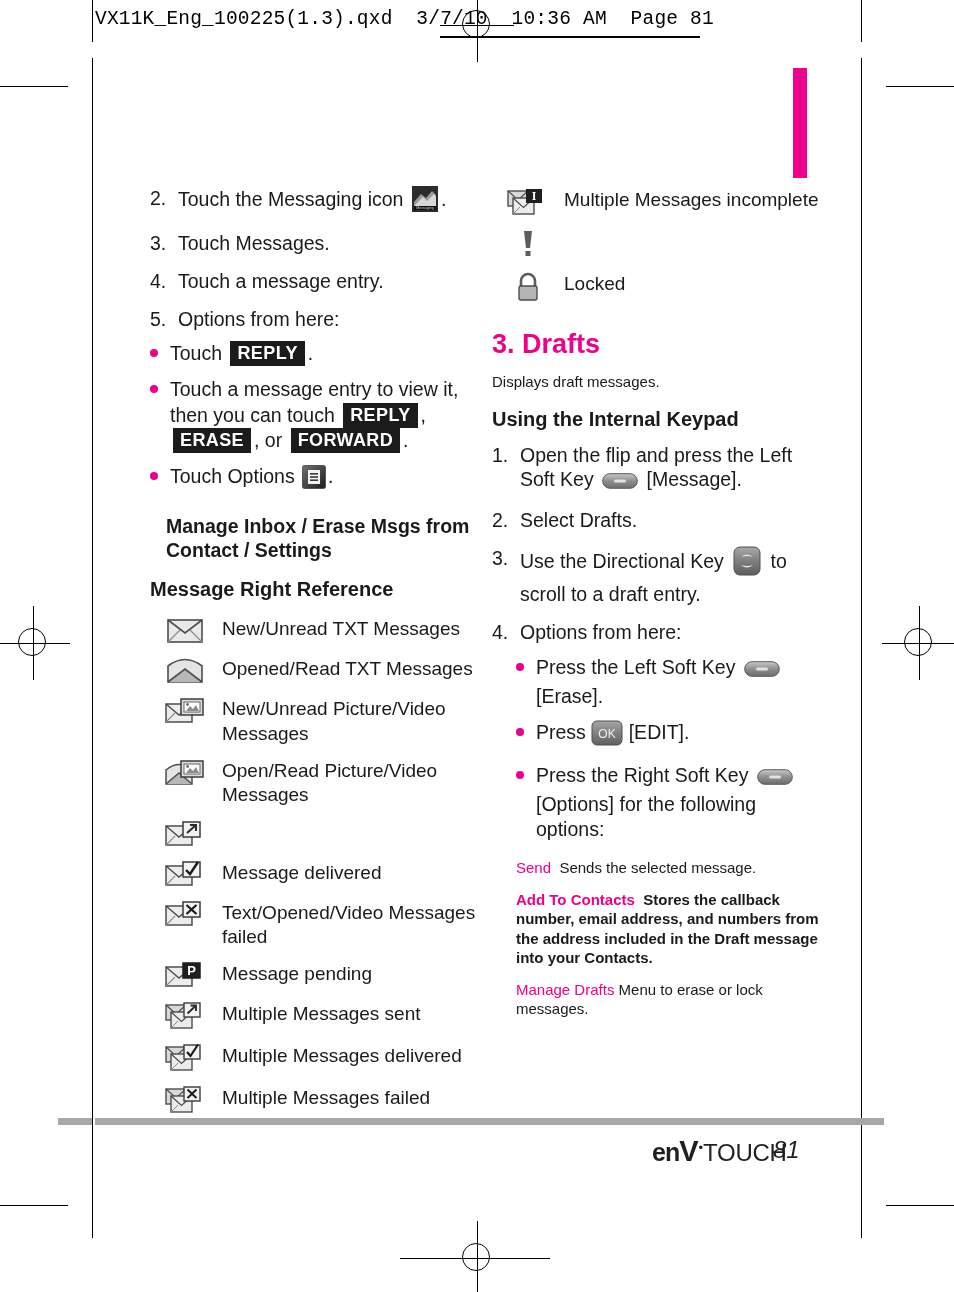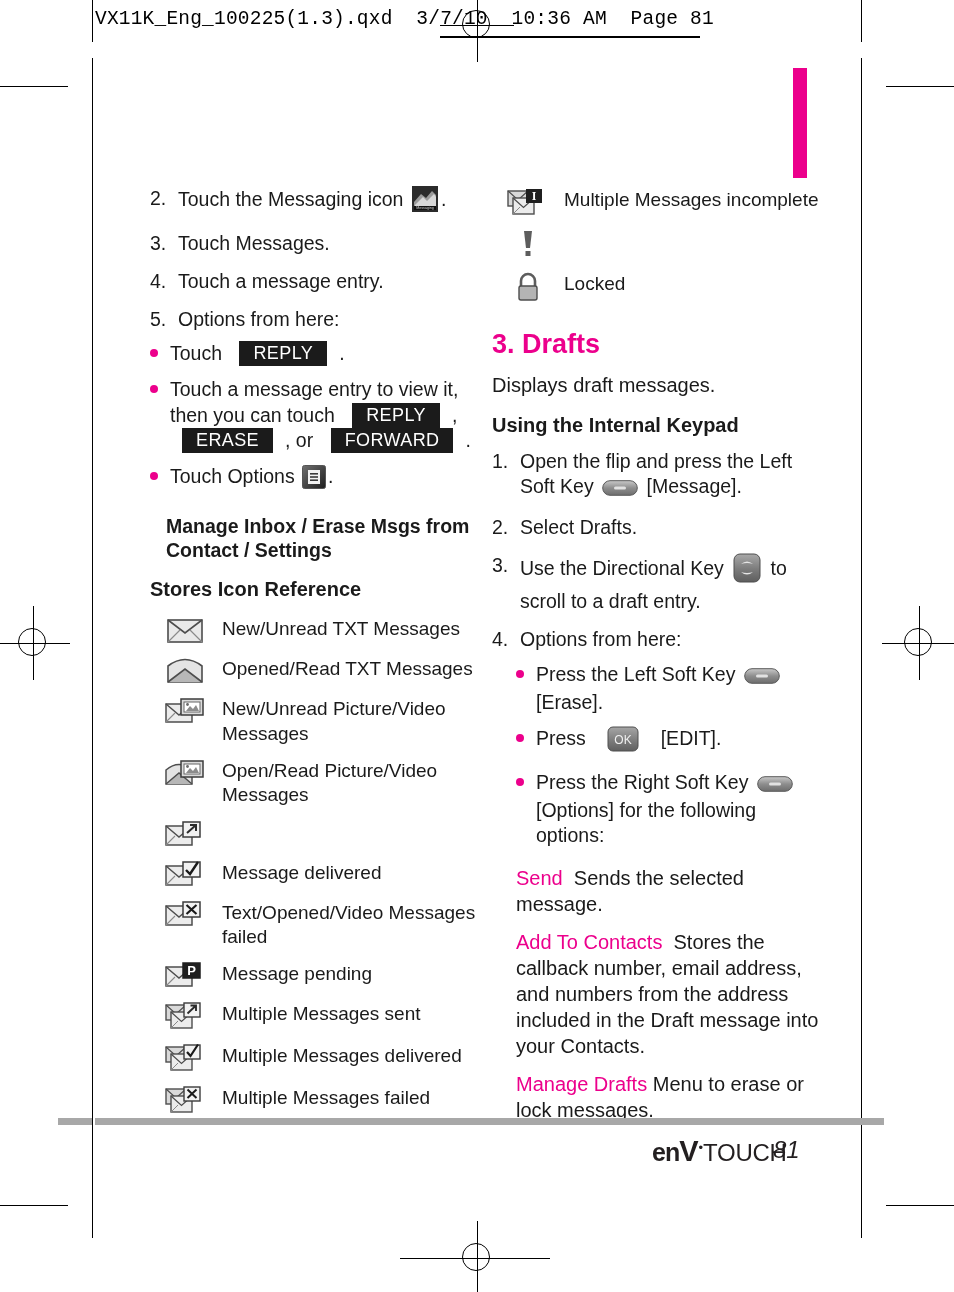--- a/index.html
+++ b/index.html
@@ -42,30 +42,30 @@
   .bitem{display:flex;margin-bottom:11px;font-size:19.5px;line-height:1.3;}
   .bitem .dot{flex:0 0 20px;padding-top:8px;}
   .bitem .dot::before{content:"";display:block;width:8px;height:8px;border-radius:50%;background:#ec008c;}
   .bitem .txt{flex:1;}
   .bitem.indent{margin-left:24px;}
 
   b,.bold{font-weight:normal;}
 
   
   .keycap{
-    display:inline-block;background:#1b1b1b;color:#fff;font-weight:normal;
-    font-size:18px;letter-spacing:.4px;padding:2px 14px 3px;
-    line-height:1.12;vertical-align:1px;margin:0 12px;
+    display:inline-block;background:#1b1b1b;color:#fff;font-weight:bold;
+    font-size:18px;letter-spacing:.4px;padding:2px 7px 3px;
+    line-height:1.12;vertical-align:1px;margin:0 3px;
   }
 
   
   .subhead{font-weight:bold;font-size:19.5px;line-height:1.25;margin:2px 0 16px 16px;}
   .secthead{font-weight:bold;font-size:20px;margin:6px 0 14px 0;}
   .pinkhead{color:#ec008c;font-weight:bold;font-size:27px;margin:26px 0 12px 0;}
-  .para{font-size:20px;line-height:1.3;margin:0 0 16px 0;}
+  .para{font-size:15px;line-height:1.3;margin:0 0 16px 0;}
   .para.ind{margin-left:24px;}
   .pinkterm{color:#ec008c;}
 
   
   .iconrow{display:flex;align-items:flex-start;margin-bottom:11px;font-size:19px;line-height:1.28;}
   .iconrow .ic{flex:0 0 72px;display:flex;justify-content:center;padding-top:1px;}
   .iconrow .lbl{flex:1;padding-top:2px;}
 
   
   .foot-rule-a{position:absolute;left:58px;top:1118px;width:34px;height:7px;background:#a8a8a8;}
@@ -182,21 +182,21 @@
             <rect x="8" y="8" width="8" height="1.6" fill="#3a3a3a"></rect>
             <rect x="8" y="11.2" width="8" height="1.6" fill="#3a3a3a"></rect>
             <rect x="8" y="14.4" width="8" height="1.6" fill="#3a3a3a"></rect>
           </svg>
         </span><span>.</span></span>
     </li>
   </ul>
 
   <div class="subhead">Manage Inbox / Erase Msgs from Contact / Settings</div>
 
-  <div class="secthead">Stores Icon Reference</div>
+  <div class="secthead">Message Right Reference</div>
 
   <div>
 
     <div class="iconrow">
       <span class="ic">
         <svg width="40" height="28" viewBox="0 0 40 28">
             <rect x="2" y="4" width="34" height="22" fill="#e9e9e9" stroke="#4d4d4d" stroke-width="1.6"></rect>
             <path d="M2 4 L19 17 L36 4" fill="none" stroke="#4d4d4d" stroke-width="1.6"></path>
             <path d="M2 26 L14 14 M36 26 L24 14" stroke="#8a8a8a" stroke-width="1.2" fill="none"></path>
           </svg>
@@ -448,21 +448,21 @@
               <rect x="0.7" y="0.7" width="34.6" height="14.6" rx="7.3" fill="url(#gsk)" stroke="#5a5a5a"></rect>
               <rect x="12" y="6.5" width="12" height="3" rx="1.5" fill="#e2e2e2"></rect>
             </svg>
         </span>
         <b>[Erase]</b><span>.</span></span>
     </li>
 
     <li class="bitem indent">
       <span class="dot"></span>
       <span class="txt"><span>Press</span>
-        <span style="display:inline-block;vertical-align:-7px;margin:0 16px;">
+        <span style="display:inline-block;vertical-align:-7px;margin:0 0;">
           <svg width="32" height="26" viewBox="0 0 32 26">
               <defs>
                 <linearGradient id="gokk" x1="0" y1="0" x2="0" y2="1">
                   <stop offset="0" stop-color="#a6a6a6"></stop>
                   <stop offset="0.55" stop-color="#7d7d7d"></stop>
                   <stop offset="1" stop-color="#606060"></stop>
                 </linearGradient>
               </defs>
               <rect x="1" y="1" width="30" height="24" rx="5" fill="url(#gokk)" stroke="#4f4f4f"></rect>
               <text x="16" y="17.5" font-size="12" fill="#f0f0f0" text-anchor="middle" font-family="Liberation Sans, sans-serif">OK</text>
@@ -482,21 +482,21 @@
         </span>
         <b>[Options]</b> <span>for the following options:</span></span>
     </li>
   </ul>
 
   <div class="para ind" style="margin-bottom:12px;">
     <span class="pinkterm">Send</span>&nbsp;
     <span>Sends the selected message.</span>
   </div>
 
-  <div class="para ind" style="margin-bottom:12px;">
+  <div class="para ind" style="margin-bottom:12px;font-weight:bold;">
     <span class="pinkterm">Add To Contacts</span>&nbsp;
     <span>Stores the callback number, email address, and numbers from the address included in the Draft message into your Contacts.</span>
   </div>
 
   <div class="para ind">
     <span class="pinkterm">Manage Drafts</span>
     <span>Menu to erase or lock messages.</span>
   </div>
 
 </div>

